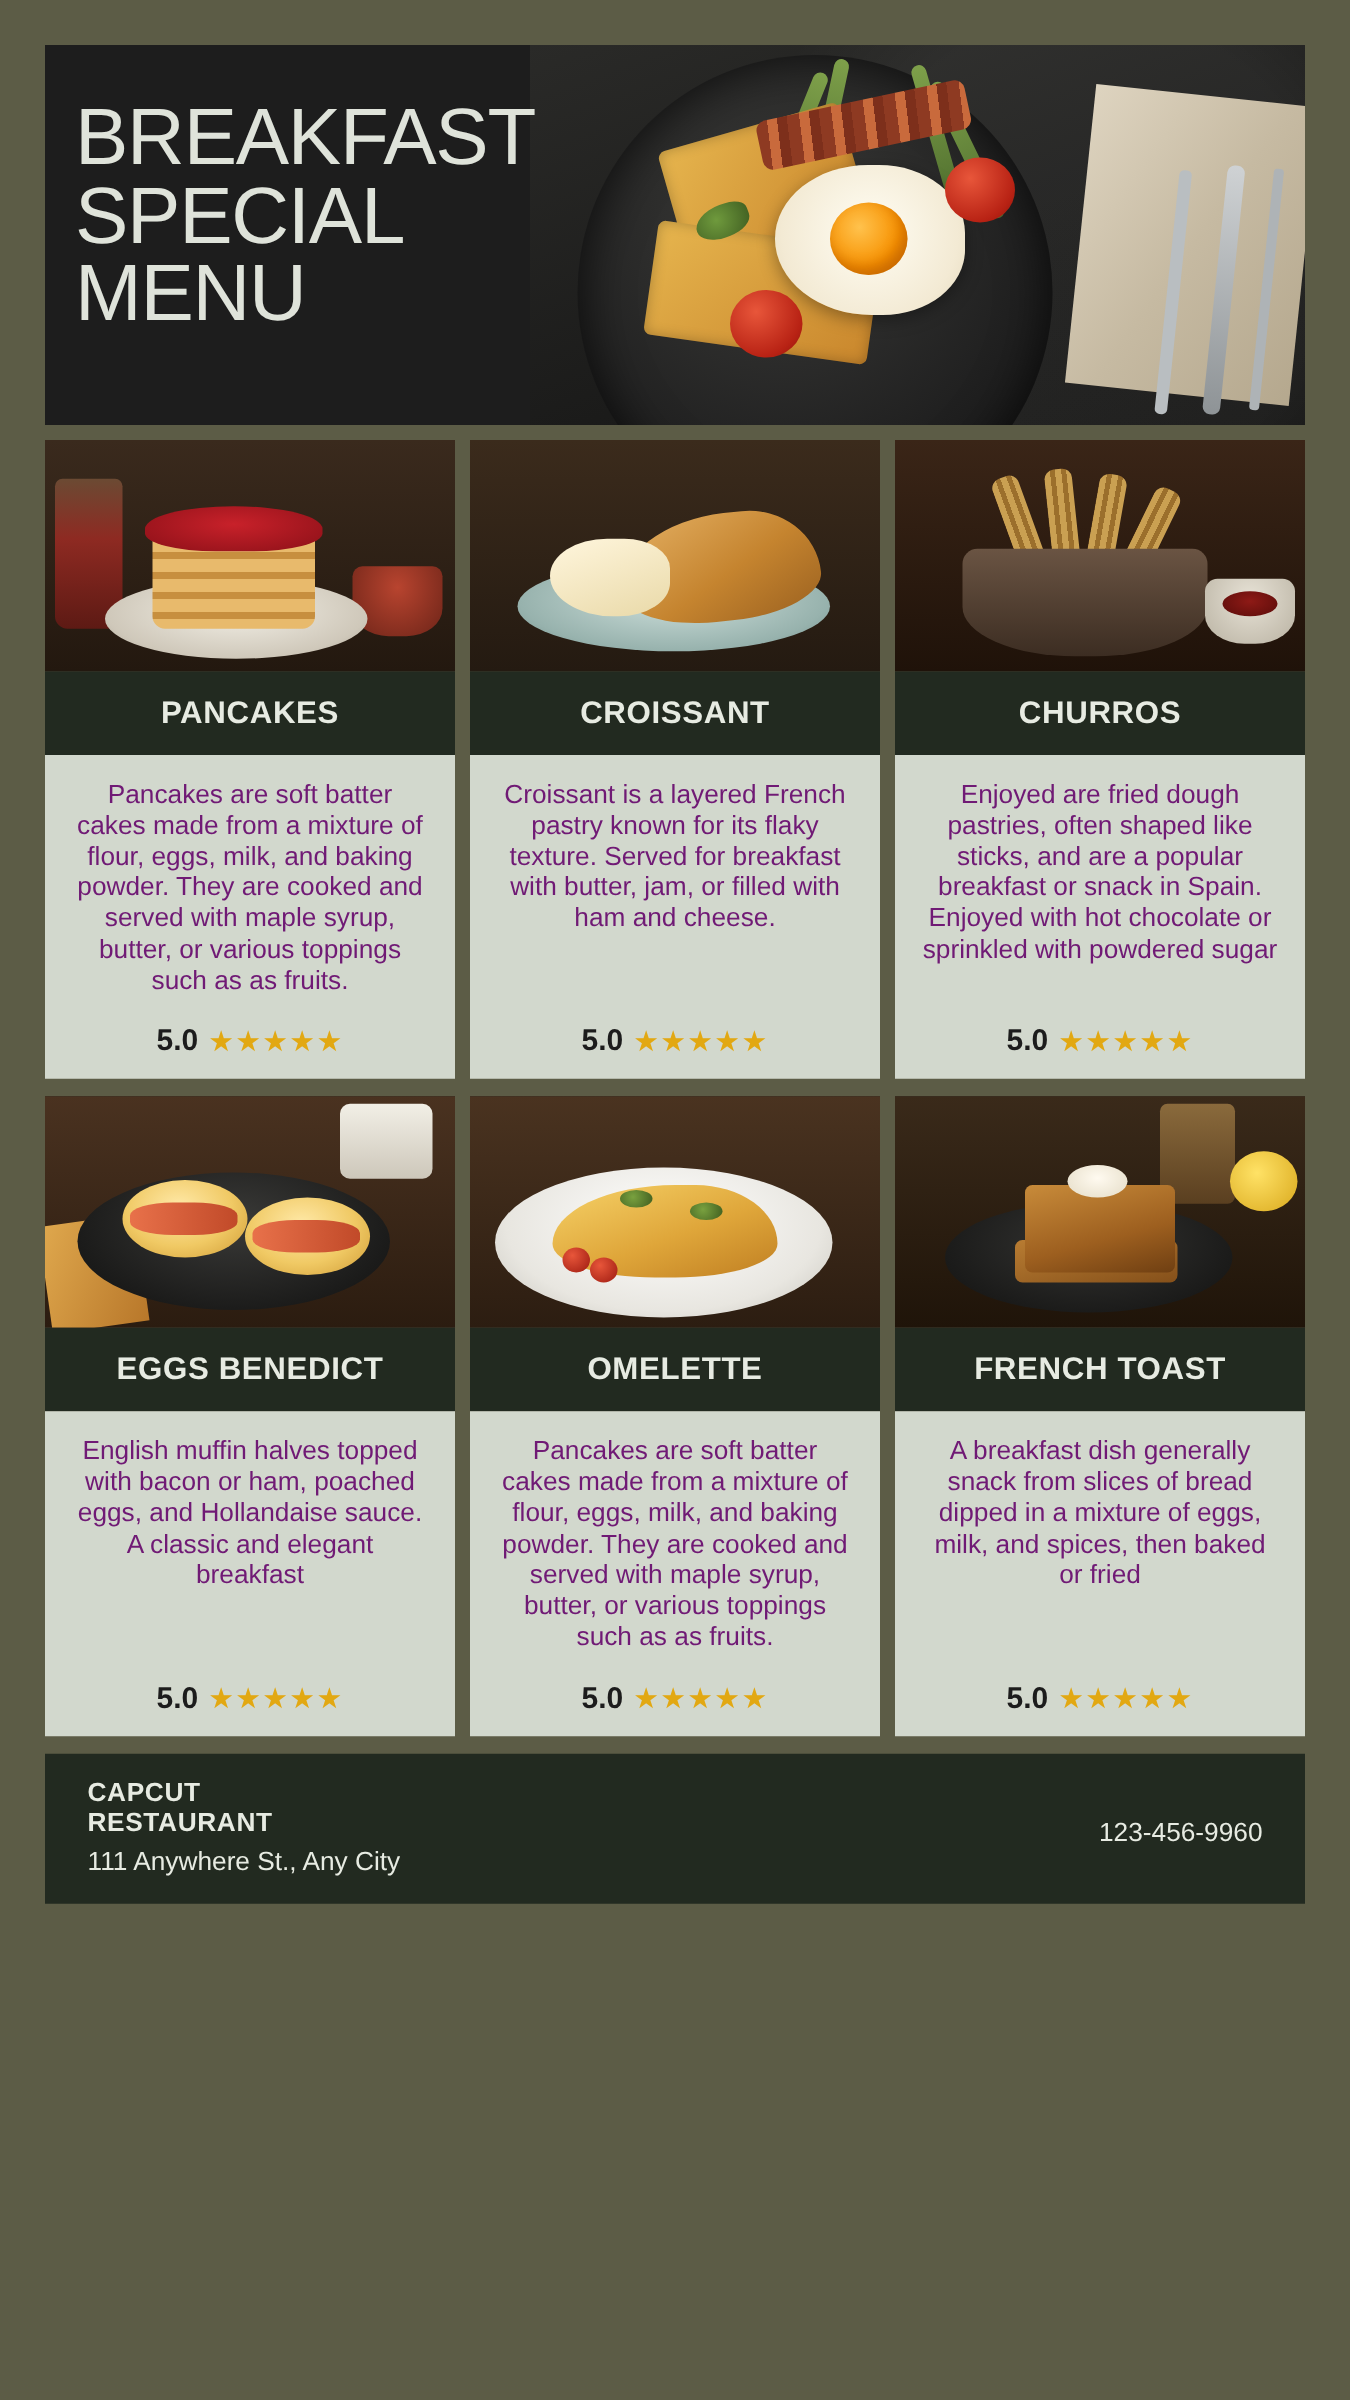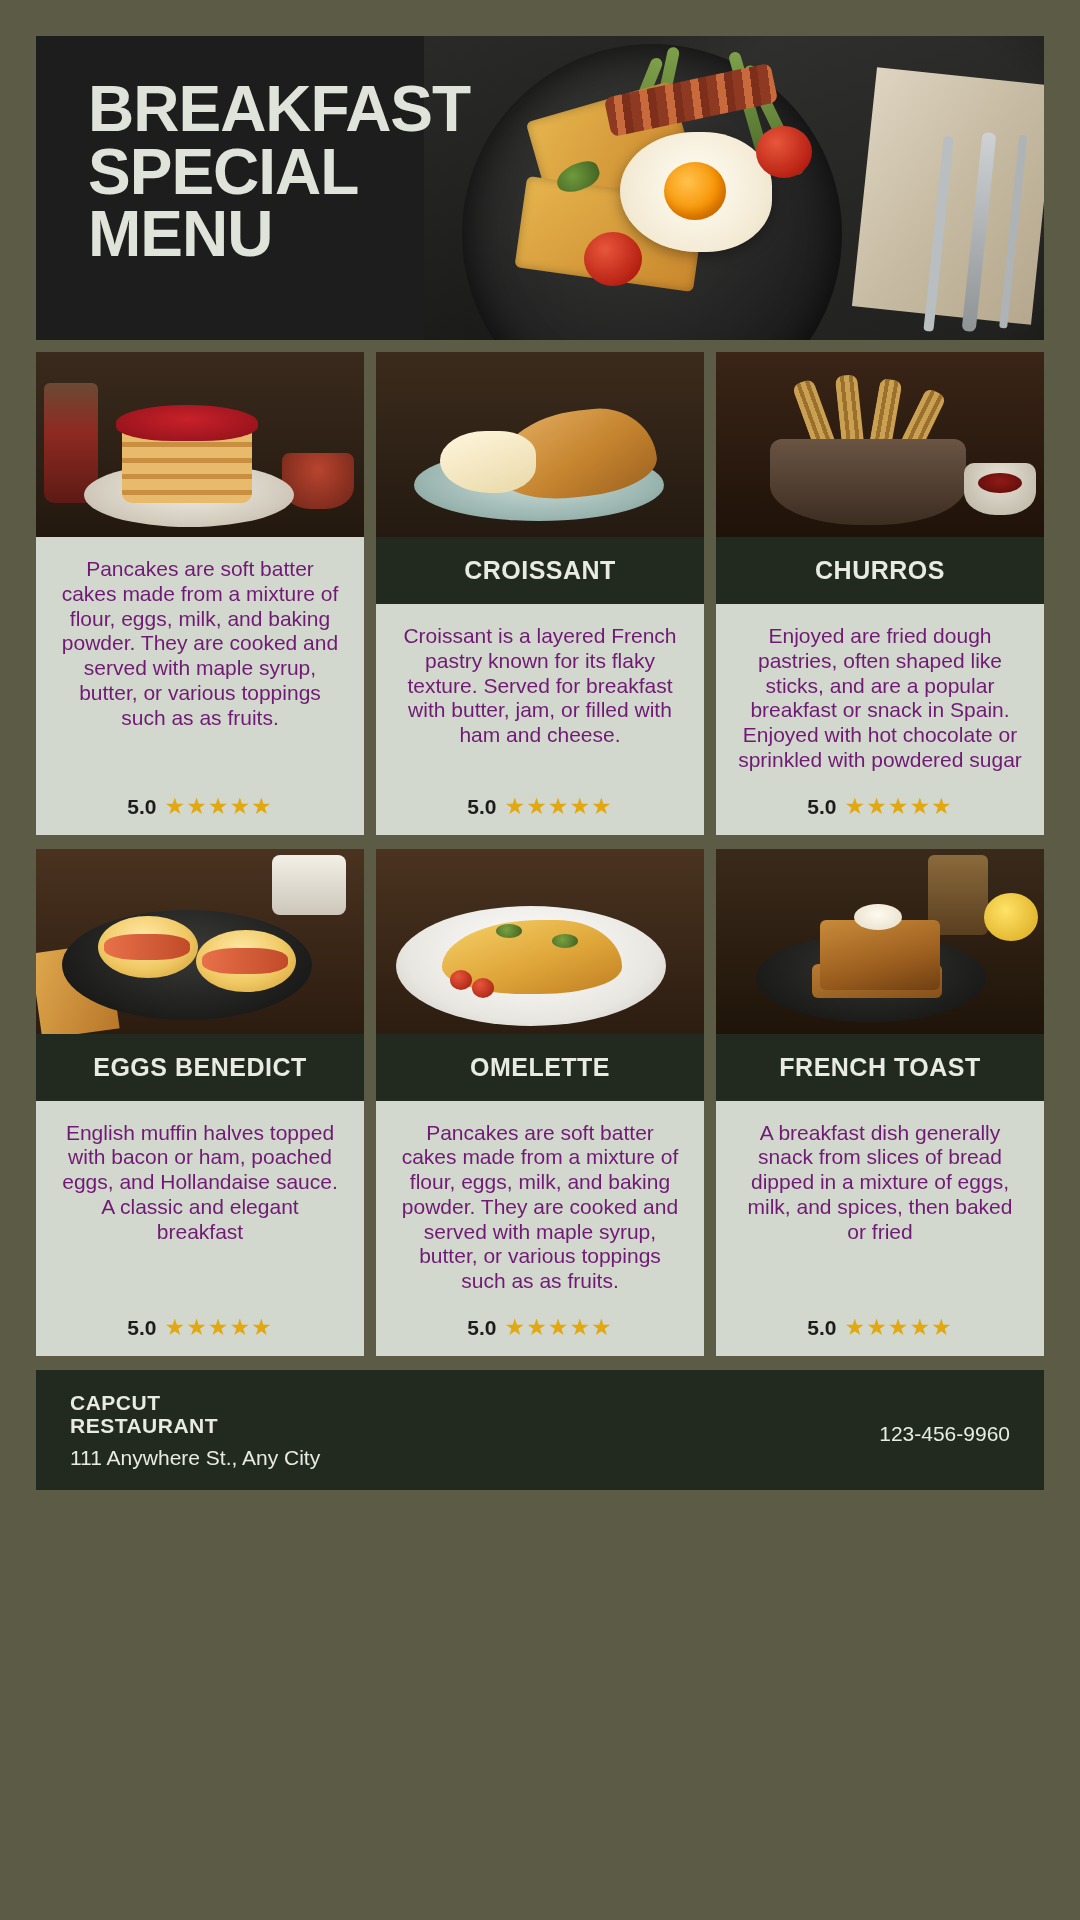--- a/index.html
+++ b/index.html
@@ -22,25 +22,25 @@
     height: 304px;
     background: #1d1d1d;
     overflow: hidden;
     display: flex;
     align-items: flex-start;
   }
   .header-title {
     position: relative;
     z-index: 3;
     color: #dfe3da;
-    font-weight: bold;
+    font-weight: normal;
     font-size: 64px;
     line-height: 0.98;
     letter-spacing: -1px;
-    padding: 42px 0 0 52px;
+    padding: 42px 0 0 24px;
     text-transform: uppercase;
     white-space: pre-line;
   }
   
   .header-photo {
     position: absolute;
     right: 0; top: 0;
     width: 620px; height: 304px;
     z-index: 1;
     background:
@@ -166,21 +166,21 @@
     text-align: center;
     flex: 1;
   }
   .rating {
     display: flex;
     align-items: center;
     justify-content: center;
     gap: 8px;
     margin-top: 22px;
   }
-  .rating-value { font-weight: bold; font-size: 21px; color: #1c1c1c; }
+  .rating-value { font-weight: bold; font-size: 24px; color: #1c1c1c; }
   .stars { color: #e2a812; font-size: 23px; letter-spacing: 1px; line-height: 1; }
 
   
   .grid.row2 { margin-top: 14px; }
 
   
   .footer {
     margin-top: 14px;
     background: #222a20;
     height: 120px;
@@ -397,20 +397,21 @@
     <div class="card">
       <div class="card-photo">
         <div class="ph ph-pancakes">
           <div class="jar"></div>
           <div class="bowl"></div>
           <div class="plate"></div>
           <div class="stack"></div>
           <div class="syrup"></div>
         </div>
       </div>
+      <div class="card-name">PANCAKES</div>
       <div class="card-body">
         <div class="card-desc">Pancakes are soft batter cakes made from a mixture of flour, eggs, milk, and baking powder. They are cooked and served with maple syrup, butter, or various toppings such as as fruits.</div>
         <div class="rating">
           <span class="rating-value">5.0</span>
           <span class="stars">★★★★★</span>
         </div>
       </div>
     </div>
 
     <div class="card">

